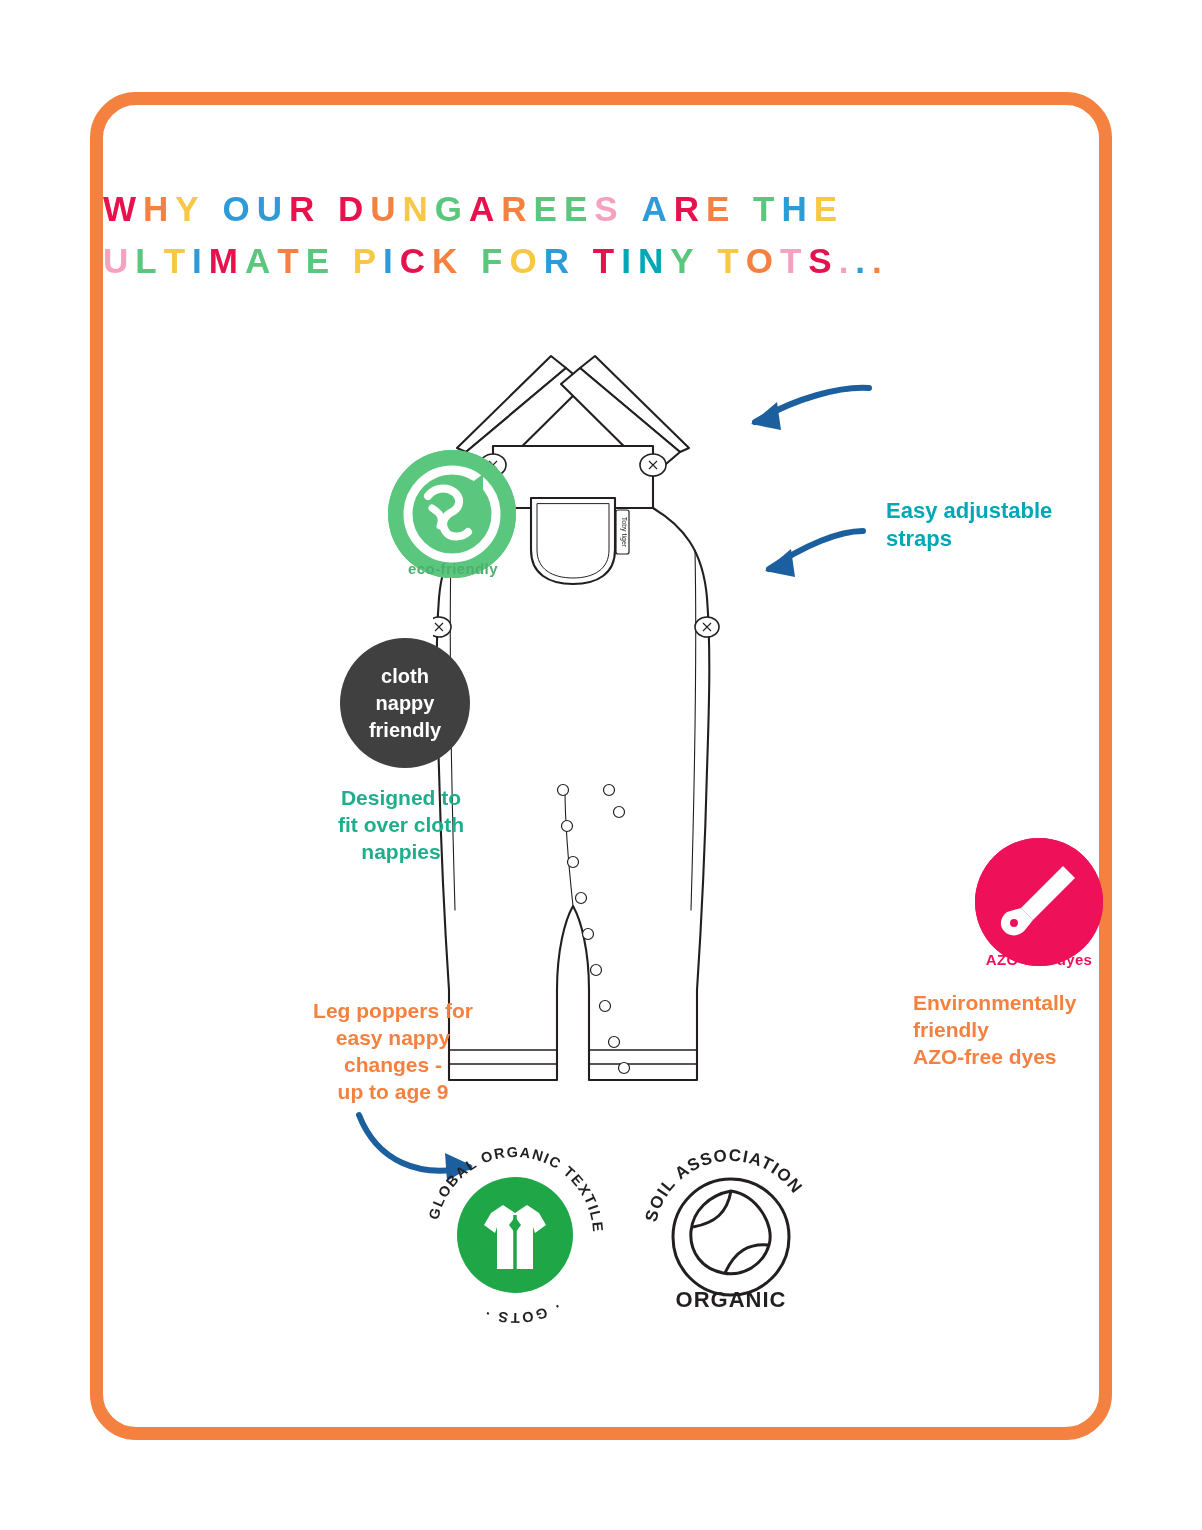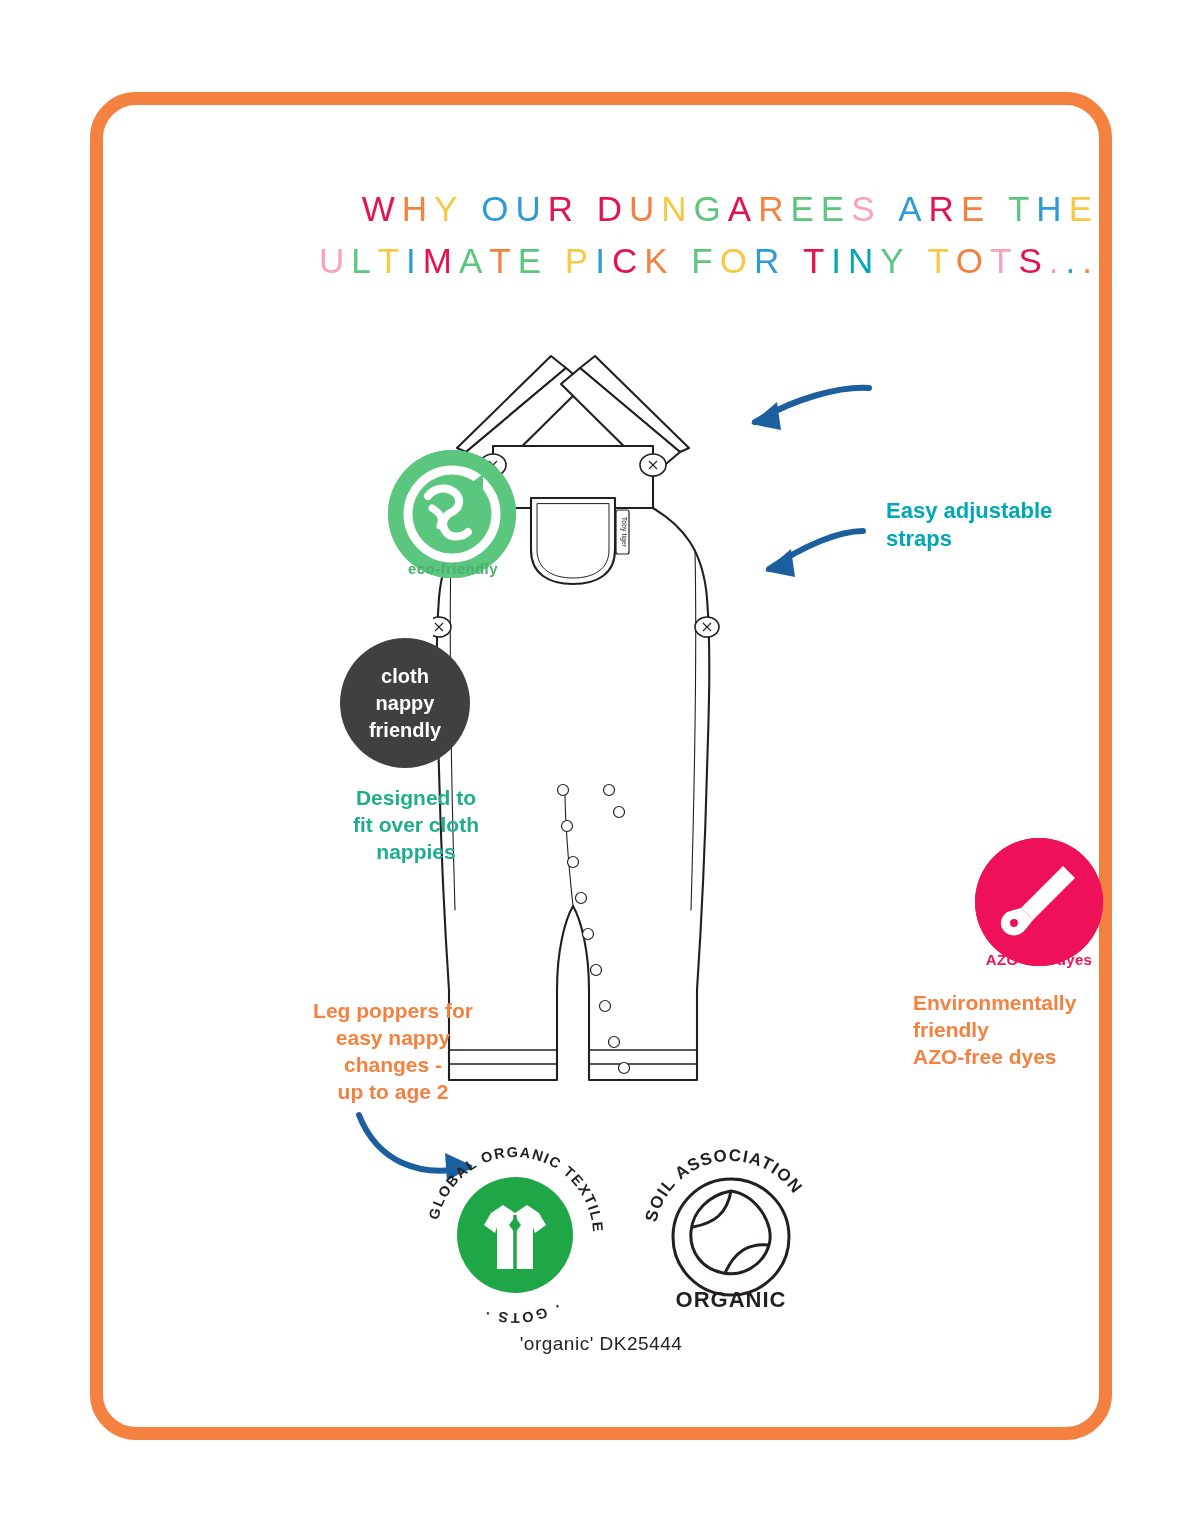--- a/index.html
+++ b/index.html
@@ -25,22 +25,22 @@
     box-sizing: border-box;
     background: #ffffff;
   }
 
   
   .title {
     position: absolute;
     left: 0;
     top: 78px;
     width: 100%;
-    text-align: right;
-    font-weight: normal;
+    text-align: left;
+    font-weight: bold;
     font-size: 35px;
     letter-spacing: 7px;
     line-height: 52px;
   }
   .title span { display: inline-block; }
 
   
   .callout {
     position: absolute;
     font-weight: bold;
@@ -84,21 +84,21 @@
     align-items: center;
     justify-content: center;
     text-align: center;
     font-weight: bold;
     font-size: 20px;
     line-height: 1.35;
     white-space: pre-line;
   }
 
   .designed-text {
-    left: 193px;
+    left: 178px;
     top: 680px;
     width: 240px;
     text-align: center;
     color: #1FAE8C;
     font-size: 21px;
   }
 
   .legpoppers-text {
     left: 165px;
     top: 893px;
@@ -275,21 +275,21 @@
 nappy
 friendly</div>
 
   <div class="callout designed-text">Designed to
 fit over cloth
 nappies</div>
 
   <div class="callout legpoppers-text">Leg poppers for
 easy nappy
 changes -
-up to age 2</div>
+up to age 9</div>
   <div class="abs" style="left:250px; top:1000px;">
     <svg width="140" height="90" viewBox="0 0 140 90">
       <path d="M6 10 C 24 56, 66 74, 116 62" fill="none" stroke="#1C5F9E" stroke-width="6" stroke-linecap="round"></path>
       <path d="M92 48 L120 61 L94 76 Z" fill="#1C5F9E"></path>
     </svg>
   </div>
 
   <div class="callout straps-text">Easy adjustable
 straps</div>
   <div class="abs" style="left:622px; top:275px;">
@@ -352,15 +352,14 @@
                C 112 132, 132 120, 138 100 C 144 80, 126 50, 100 46 Z" fill="none" stroke="#231f20" stroke-width="3"></path>
       <path d="M100 46 C 96 68, 84 78, 62 82" fill="none" stroke="#231f20" stroke-width="3"></path>
       <path d="M138 100 C 118 98, 104 106, 94 128" fill="none" stroke="#231f20" stroke-width="3"></path>
       <text font-family="'Liberation Sans', sans-serif" font-size="17" font-weight="bold" fill="#231f20" letter-spacing="1.2">
         <textPath href="#soilArcTop" startOffset="6%" id="soil-top-text">SOIL ASSOCIATION</textPath>
       </text>
       <text x="100" y="162" text-anchor="middle" font-family="'Liberation Sans', sans-serif" font-size="22" font-weight="bold" fill="#231f20" letter-spacing="1" id="soil-word-text">ORGANIC</text>
     </svg>
   </div>
 
-  <div class="cert-code">'organic'  DK25444</div>
 
 </div>
 
 </body></html>

